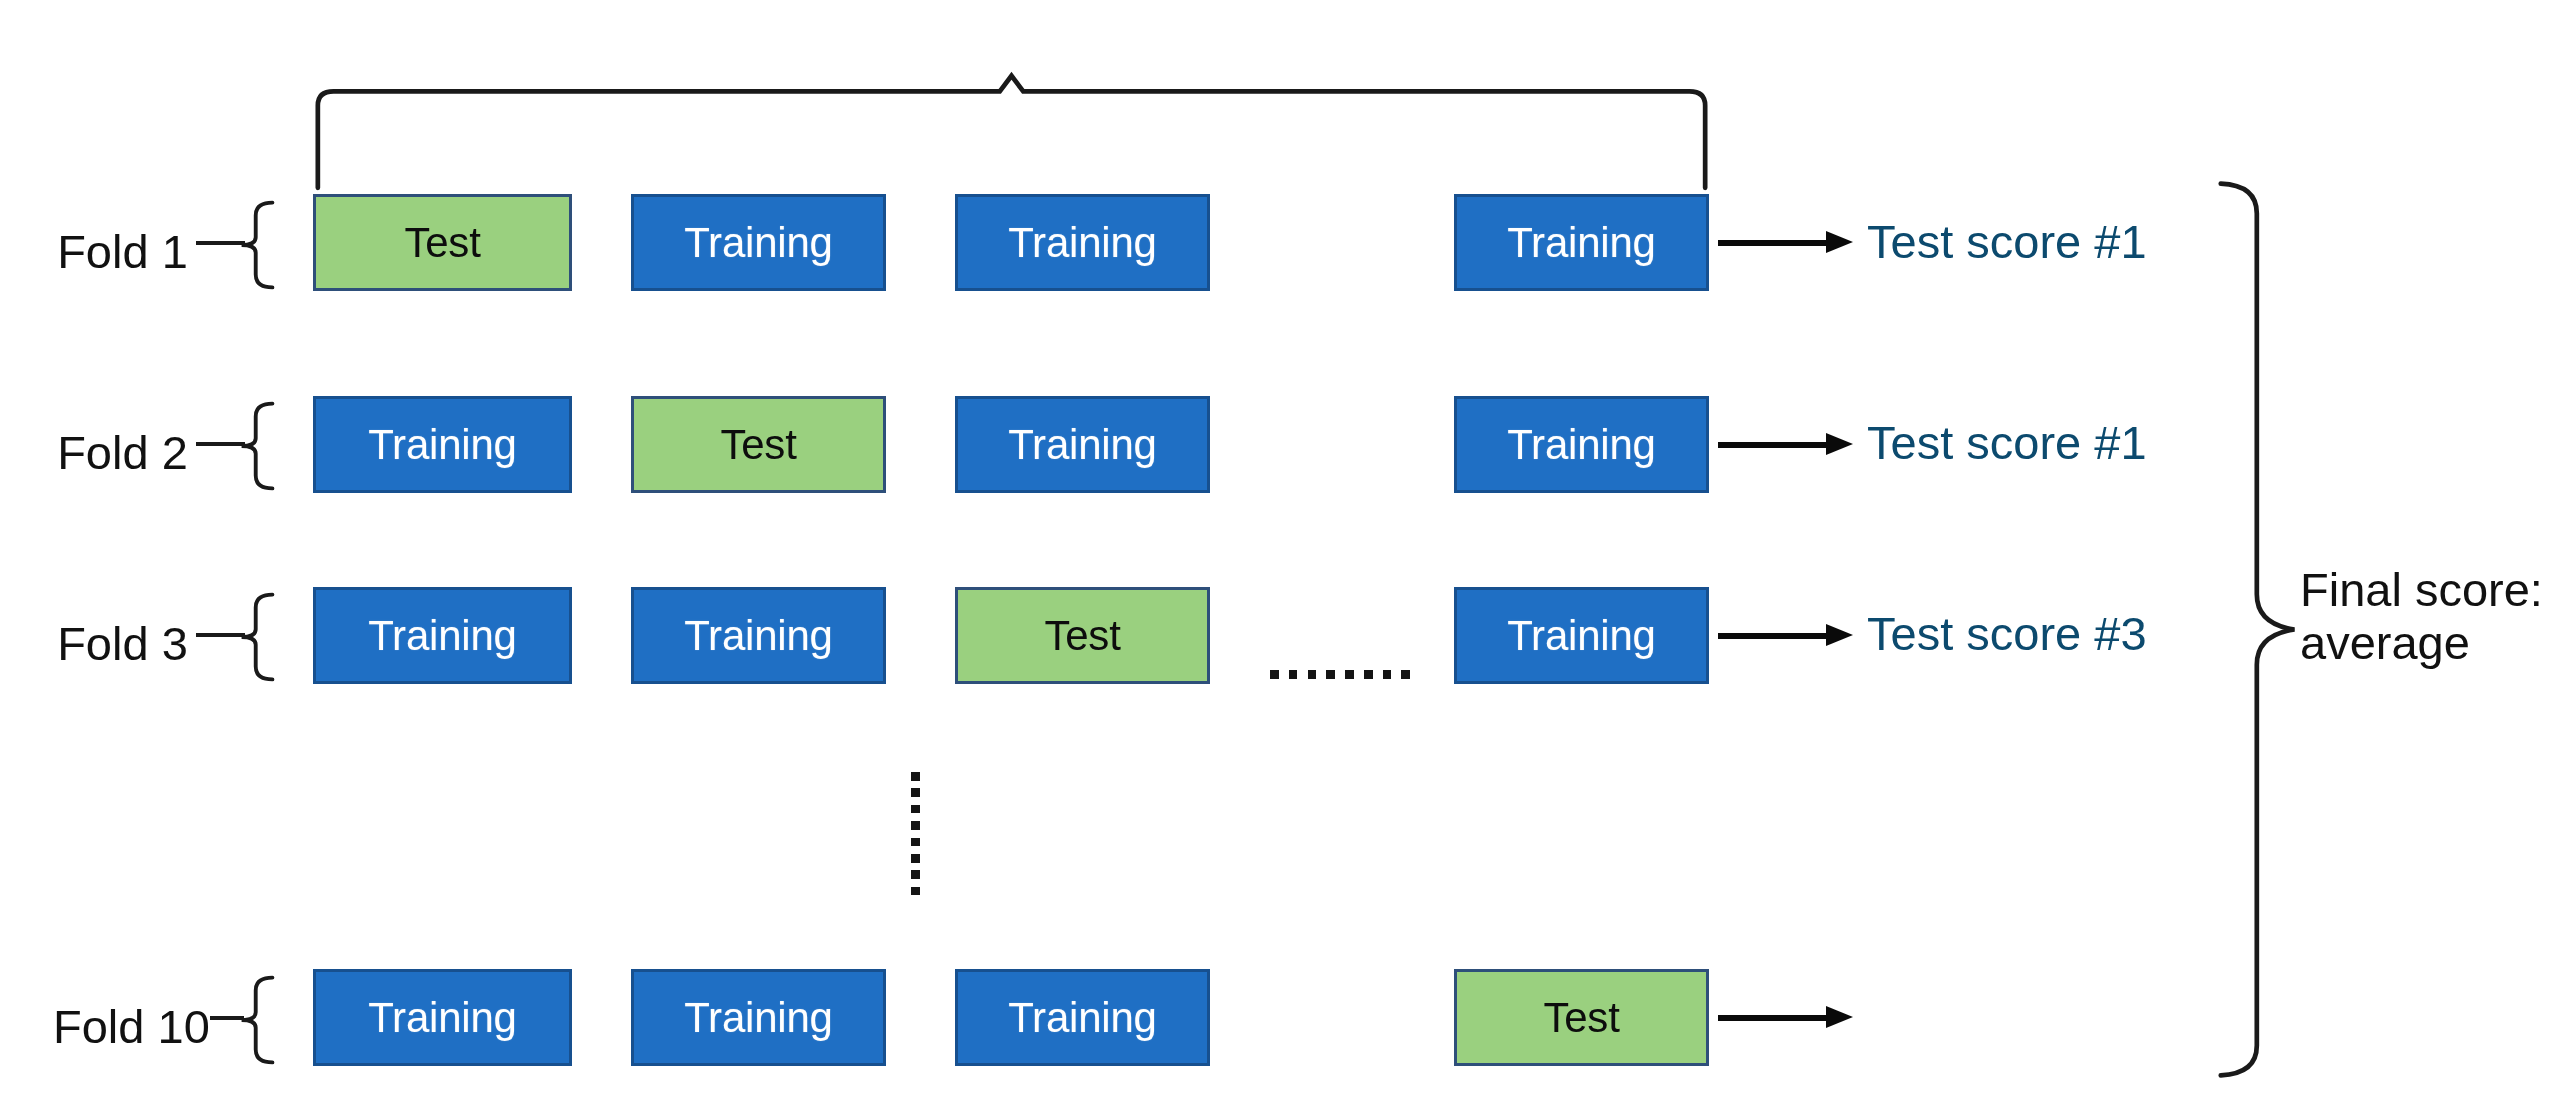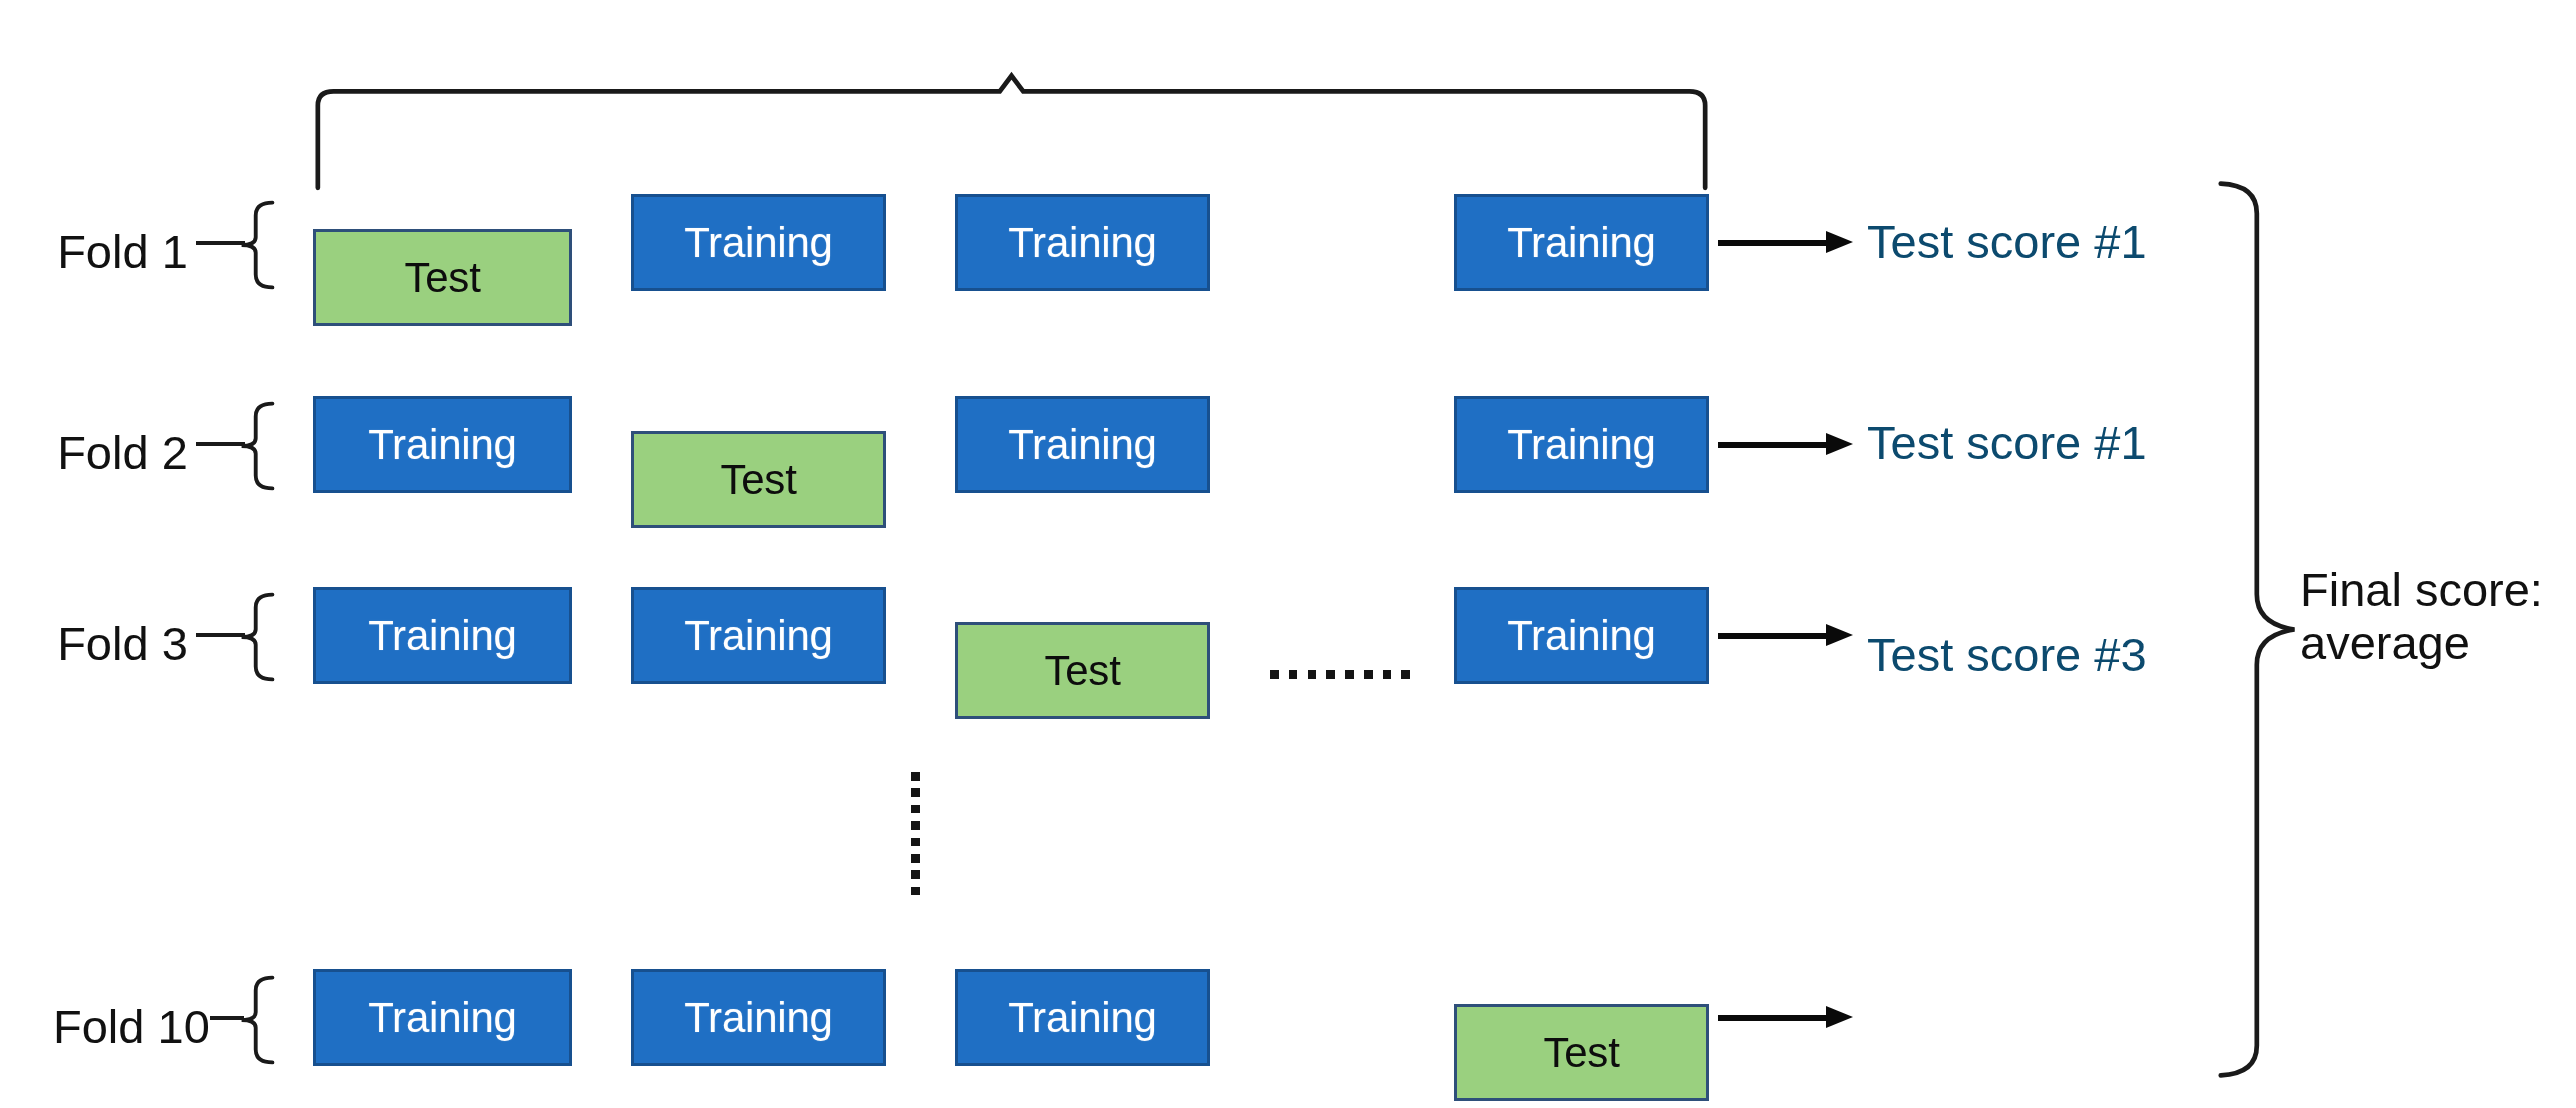--- a/index.html
+++ b/index.html
@@ -44,21 +44,20 @@
   .cell.training{
     background:#1F6FC4;
     color:#ffffff;
     border-color:#17508F;
     text-shadow:0 0 1.6px rgba(255,255,255,.25);
   }
   .cell.test{
     background:#9AD07F;
     color:#0d0d0d;
     border-color:#2E4F7A;
-    margin-top:35px;
   }
 
   
   .fold-label{
     position:absolute;
     font-size:47px;
     line-height:1;
     color:#111111;
     white-space:nowrap;
     text-align:right;
@@ -199,21 +198,21 @@
       <i></i>
       <i></i>
       <i></i>
       <i></i>
   </div>
 
   <div class="arrow" style="left:1718px; top:624px; width:135px;">
     <span class="shaft" style="width:110px;"></span>
     <span class="head"></span>
   </div>
-  <div class="score-text" style="left:1867px; top:610px;margin-top:21px;">Test score #3</div>
+  <div class="score-text" style="left:1867px; top:610px;">Test score #3</div>
 
   <div class="vdots" style="left:911px; top:772px;">
     <i></i>
       <i></i>
       <i></i>
       <i></i>
       <i></i>
       <i></i>
       <i></i>
       <i></i>

